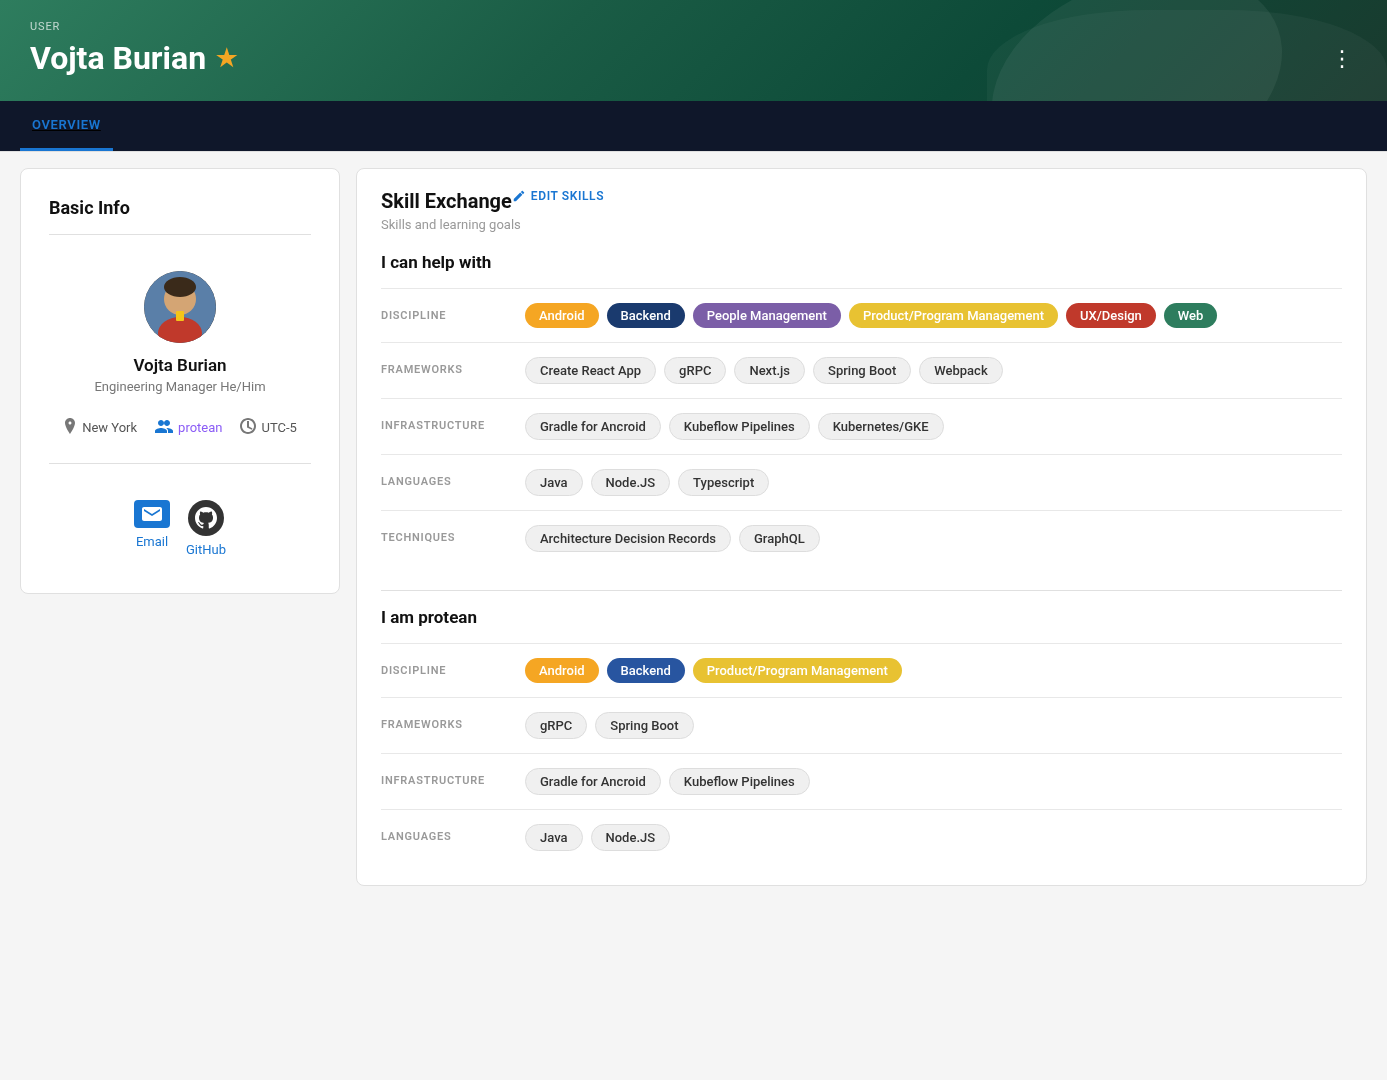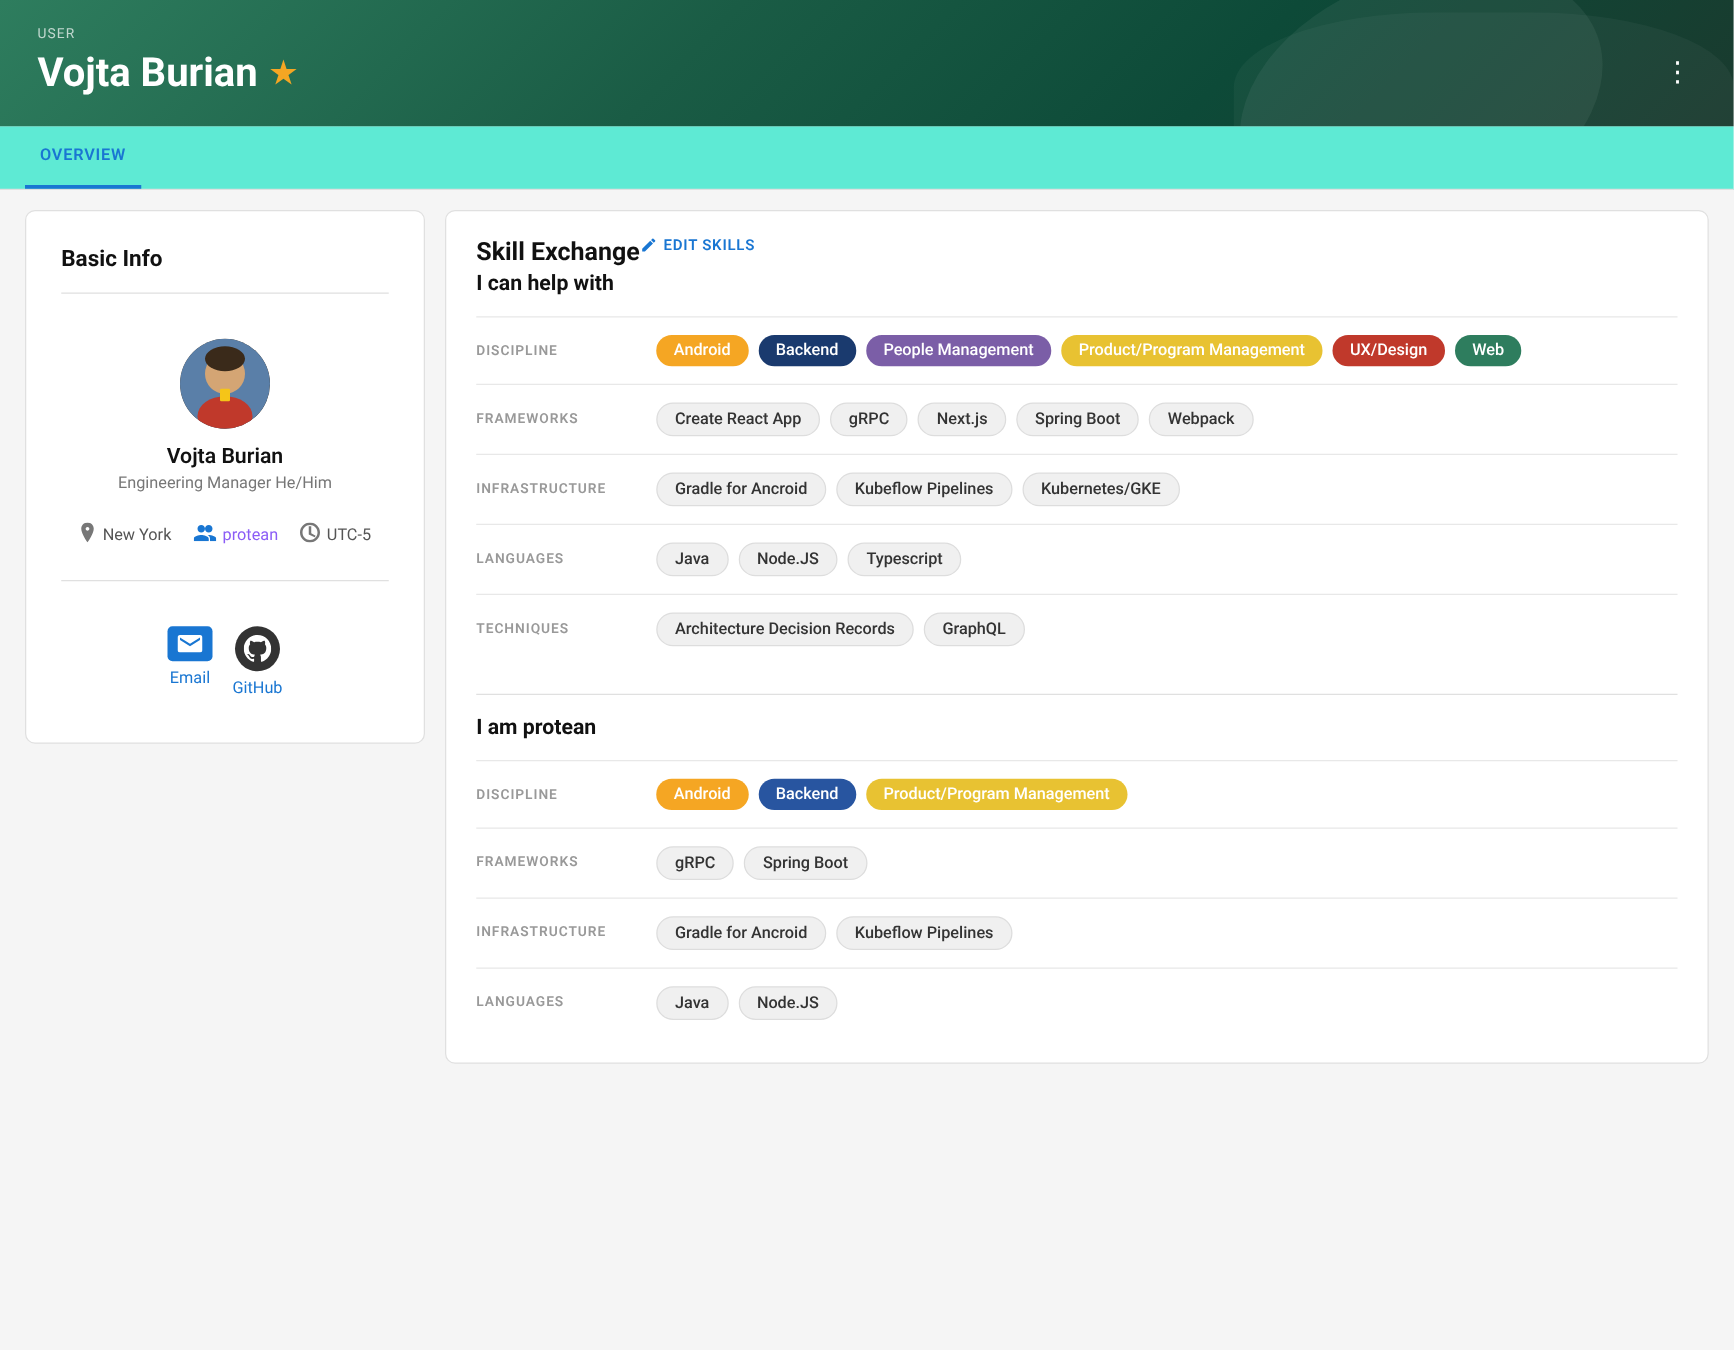--- a/index.html
+++ b/index.html
@@ -58,24 +58,25 @@
       color: #fff;
       font-size: 22px;
       cursor: pointer;
       padding: 4px;
       position: relative;
       z-index: 1;
     }
 
     
     .tabs-bar {
-      background: #5eead4;
+      background: #0f172a;
       border-bottom: 1px solid #e0e0e0;
       padding: 0 20px;
       display: flex;
+      text-decoration: underline;
     }
     .tab-item {
       padding: 16px 12px;
       font-size: 13px;
       font-weight: 600;
       letter-spacing: 0.05em;
       text-transform: uppercase;
       cursor: pointer;
       color: #333;
       border-bottom: 3px solid transparent;
@@ -424,20 +425,21 @@
   <div class="skill-card">
     <div class="skill-card-header">
       <div class="skill-card-title">Skill Exchange</div>
       <div class="edit-skills-btn">
         <svg width="14" height="14" viewBox="0 0 24 24">
             <path d="M3 17.25V21h3.75L17.81 9.94l-3.75-3.75L3 17.25zM20.71 7.04c.39-.39.39-1.02 0-1.41l-2.34-2.34c-.39-.39-1.02-.39-1.41 0l-1.83 1.83 3.75 3.75 1.83-1.83z" fill="#1976d2"></path>
           </svg>
         <span>EDIT SKILLS</span>
       </div>
     </div>
+    <div class="skill-subtitle">Skills and learning goals</div>
 
     <div class="section-heading">I can help with</div>
 
     <div class="skill-row">
       <div class="skill-label">DISCIPLINE</div>
       <div class="tags-container">
         <span class="tag tag-yellow">Android</span>
         <span class="tag tag-blue-dark">Backend</span>
         <span class="tag tag-purple">People Management</span>
         <span class="tag tag-yellow-light">Product/Program Management</span>

